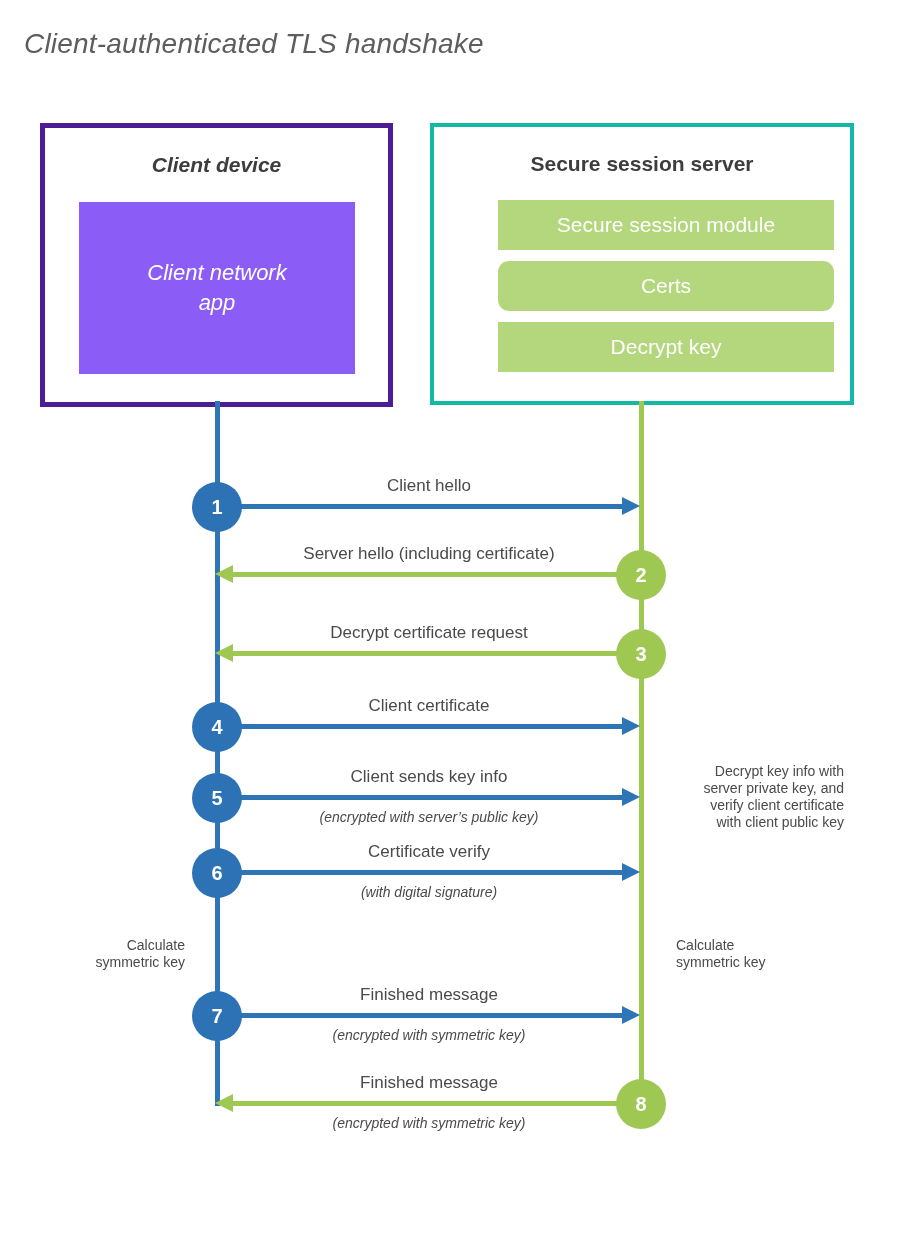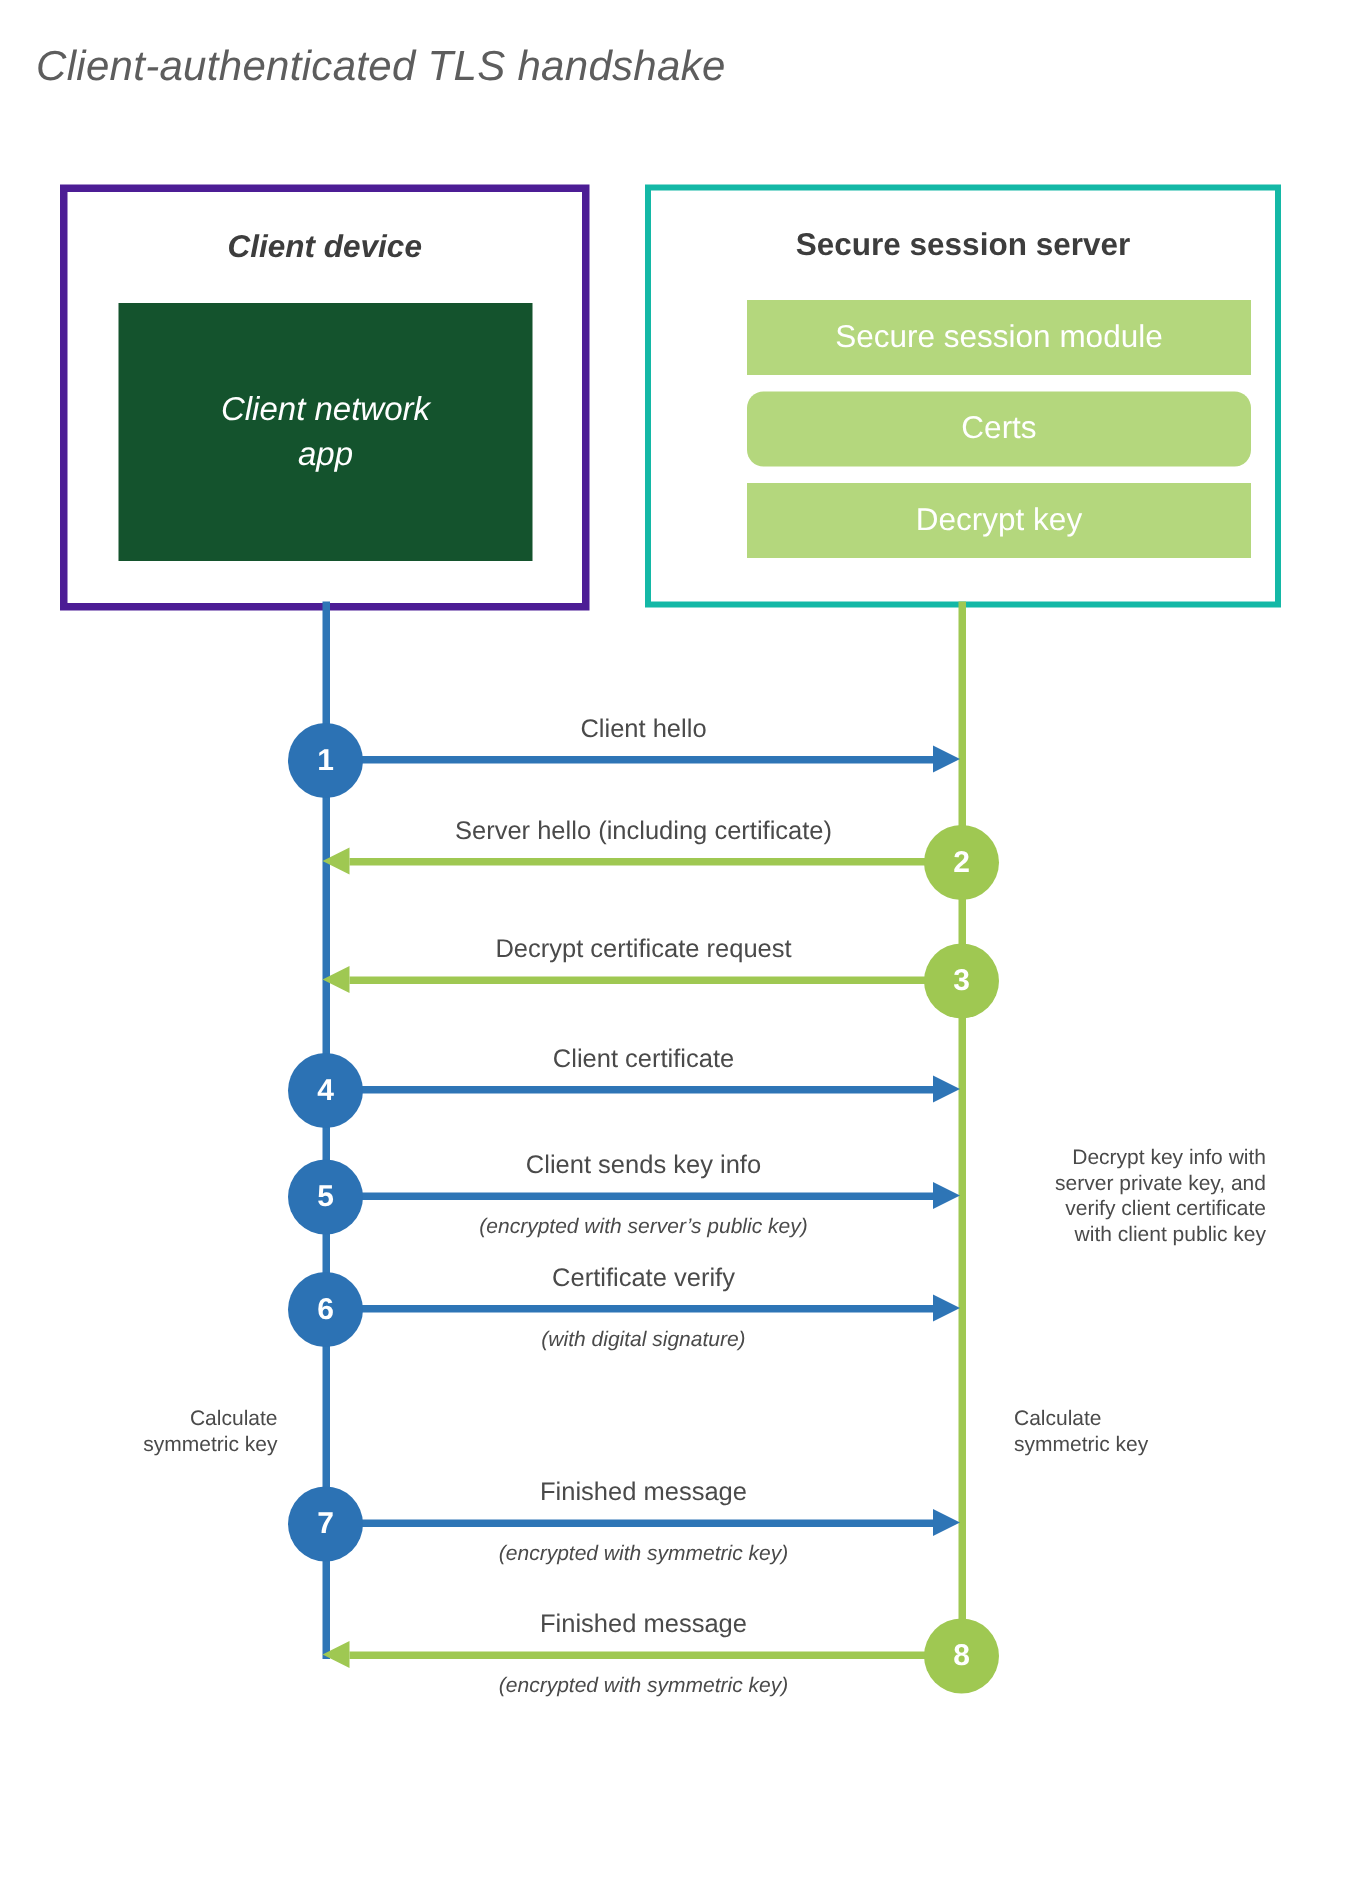--- a/index.html
+++ b/index.html
@@ -7,21 +7,21 @@
        font-family:"Liberation Sans", sans-serif;}
   .abs{position:absolute;}
 
   
   .page-title{left:24px;top:28px;font-size:28px;font-weight:300;color:#5d5d5d;letter-spacing:0.2px;font-style:italic;}
 
   
   .client-box{left:40px;top:123px;width:343px;height:274px;border:5px solid #4c1d95;background:#fff;font-style:italic;}
   .server-box{left:430px;top:123px;width:416px;height:274px;border:4px solid #14b8a6;background:#fff;}
   .box-title{left:0;top:25px;width:100%;text-align:center;font-size:21px;font-weight:bold;color:#3d3d3d;}
-  .client-app{left:34px;top:74px;width:276px;height:172px;background:#14532d;color:#ffffff;
+  .client-app{left:34px;top:74px;width:276px;height:172px;background:#8b5cf6;color:#ffffff;
               display:flex;align-items:center;justify-content:center;text-align:center;
               font-size:22px;line-height:1.35;white-space:pre-line;}
   .server-bar{left:40px;width:336px;height:50px;background:#b4d77d;color:#ffffff;
               text-align:center;line-height:50px;font-size:21px;margin-left:24px;}
   .bar-0{top:73px;} .bar-1{top:134px;border-radius:11px;} .bar-2{top:195px;}
 
   
   .lifeline{width:5px;top:401px;}
   .lifeline.blue{left:215px;background:#2e75b6;height:705px;}
   .lifeline.green{left:639px;background:#9fc852;height:703px;}

